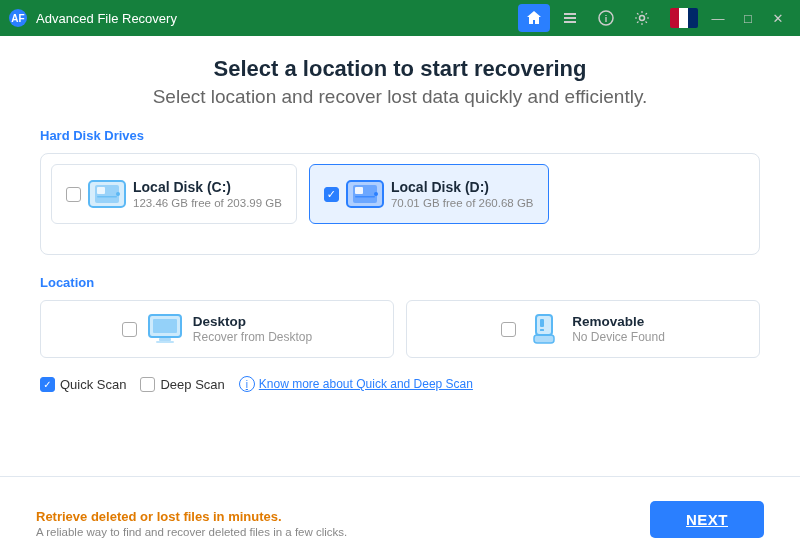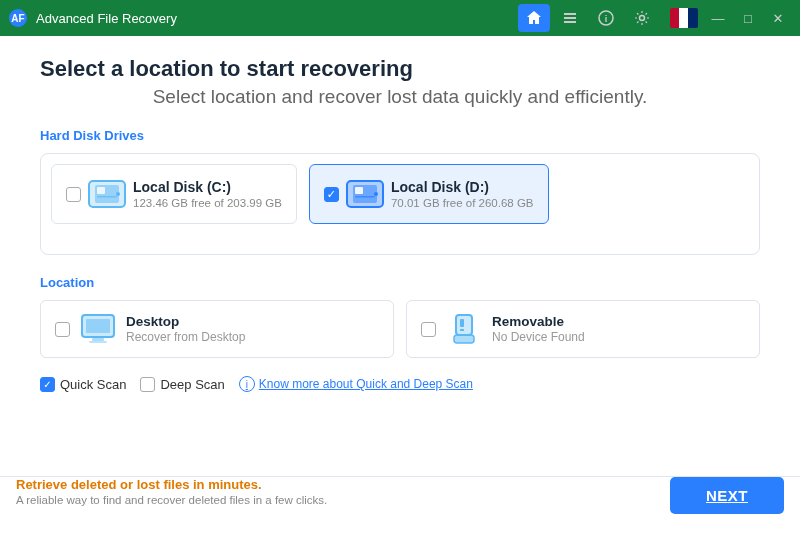--- a/index.html
+++ b/index.html
@@ -74,20 +74,21 @@
     .main-content {
       flex: 1;
       background: #fff;
       display: flex;
       flex-direction: column;
       padding: 20px 40px 0 40px;
       overflow: hidden;
     }
 
     .page-title {
+      text-align: center;
       font-size: 22px;
       font-weight: 700;
       color: #1a2a3a;
       margin-bottom: 4px;
     }
     .page-subtitle {
       text-align: center;
       font-size: 19px;
       color: #666;
       margin-bottom: 20px;
@@ -161,20 +162,21 @@
     .loc-card {
       border: 1.5px solid #dde4ec;
       border-radius: 6px;
       padding: 10px 14px;
       display: flex;
       align-items: center;
       gap: 10px;
       flex: 1;
       cursor: pointer;
       background: #fff;
+      justify-content: center;
     }
     .loc-card-checkbox {
       width: 15px;
       height: 15px;
       border: 1.5px solid #aaa;
       border-radius: 3px;
       flex-shrink: 0;
       background: #fff;
     }
     .loc-icon {
@@ -248,22 +250,22 @@
       font-size: 10px;
       color: #2a7fff;
     }
 
     
     .footer-bar {
       background: #fff;
       border-top: 1px solid #e0e7ef;
       height: 62px;
       display: flex;
-      align-items: flex-start;
-      padding: 0 16px;
+      align-items: flex-end;
+      padding: 0 36px;
       flex-shrink: 0;
     }
     .footer-text-area {
       flex: 1;
     }
     .footer-headline {
       font-size: 13px;
       font-weight: 600;
       color: #e07a00;
     }

